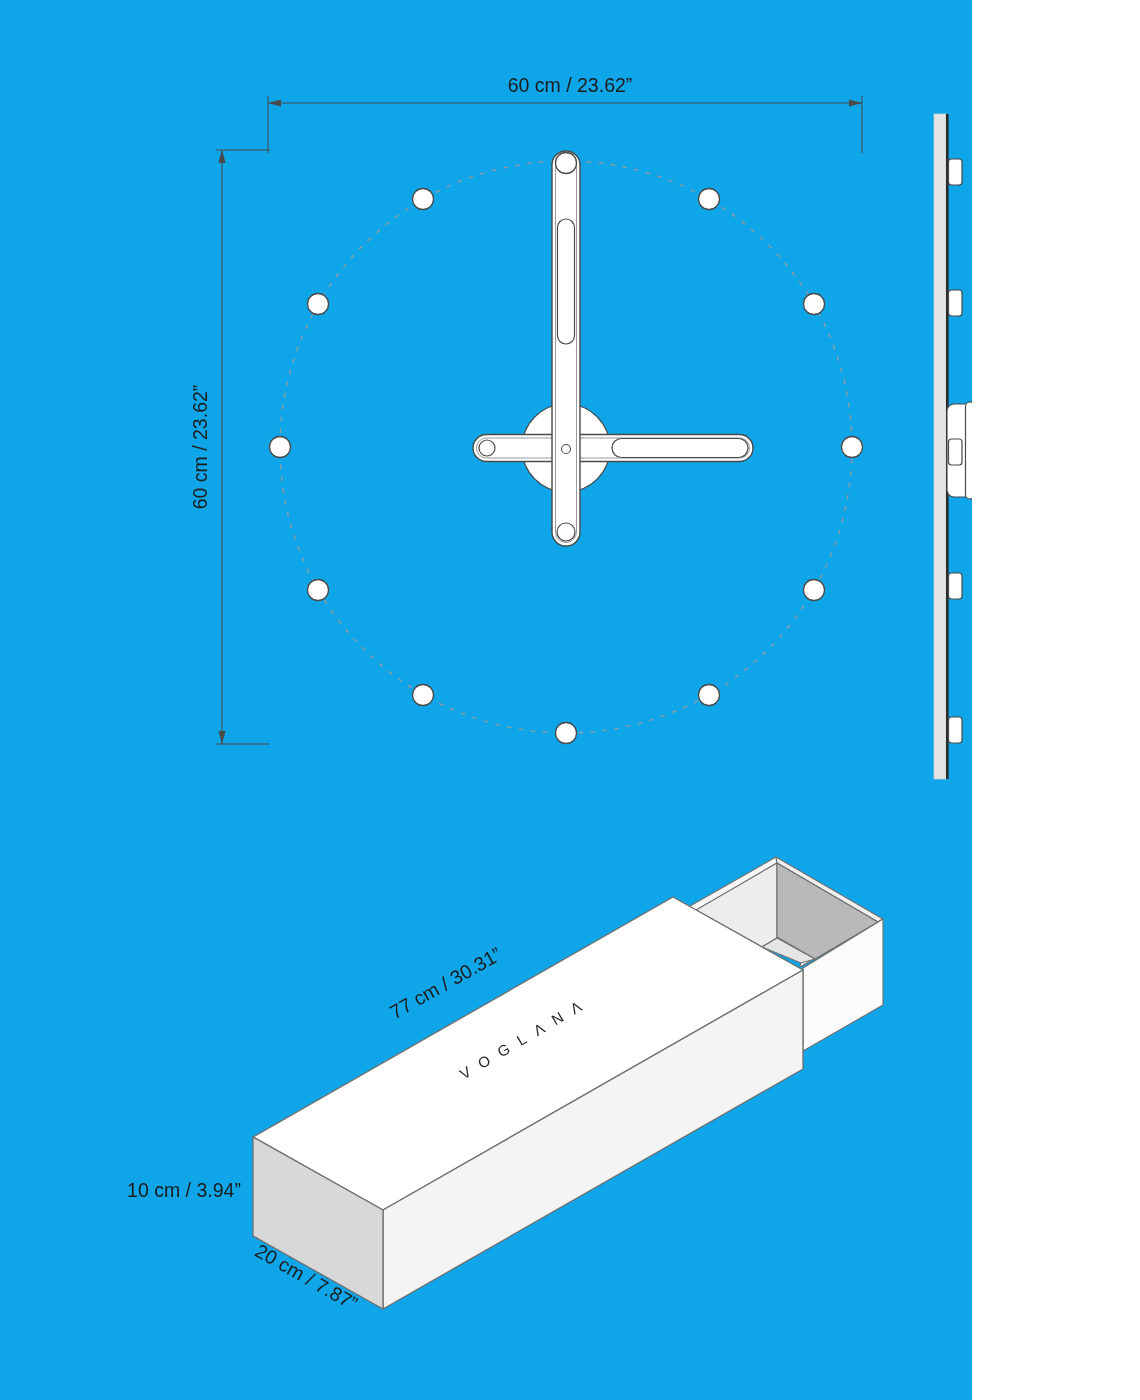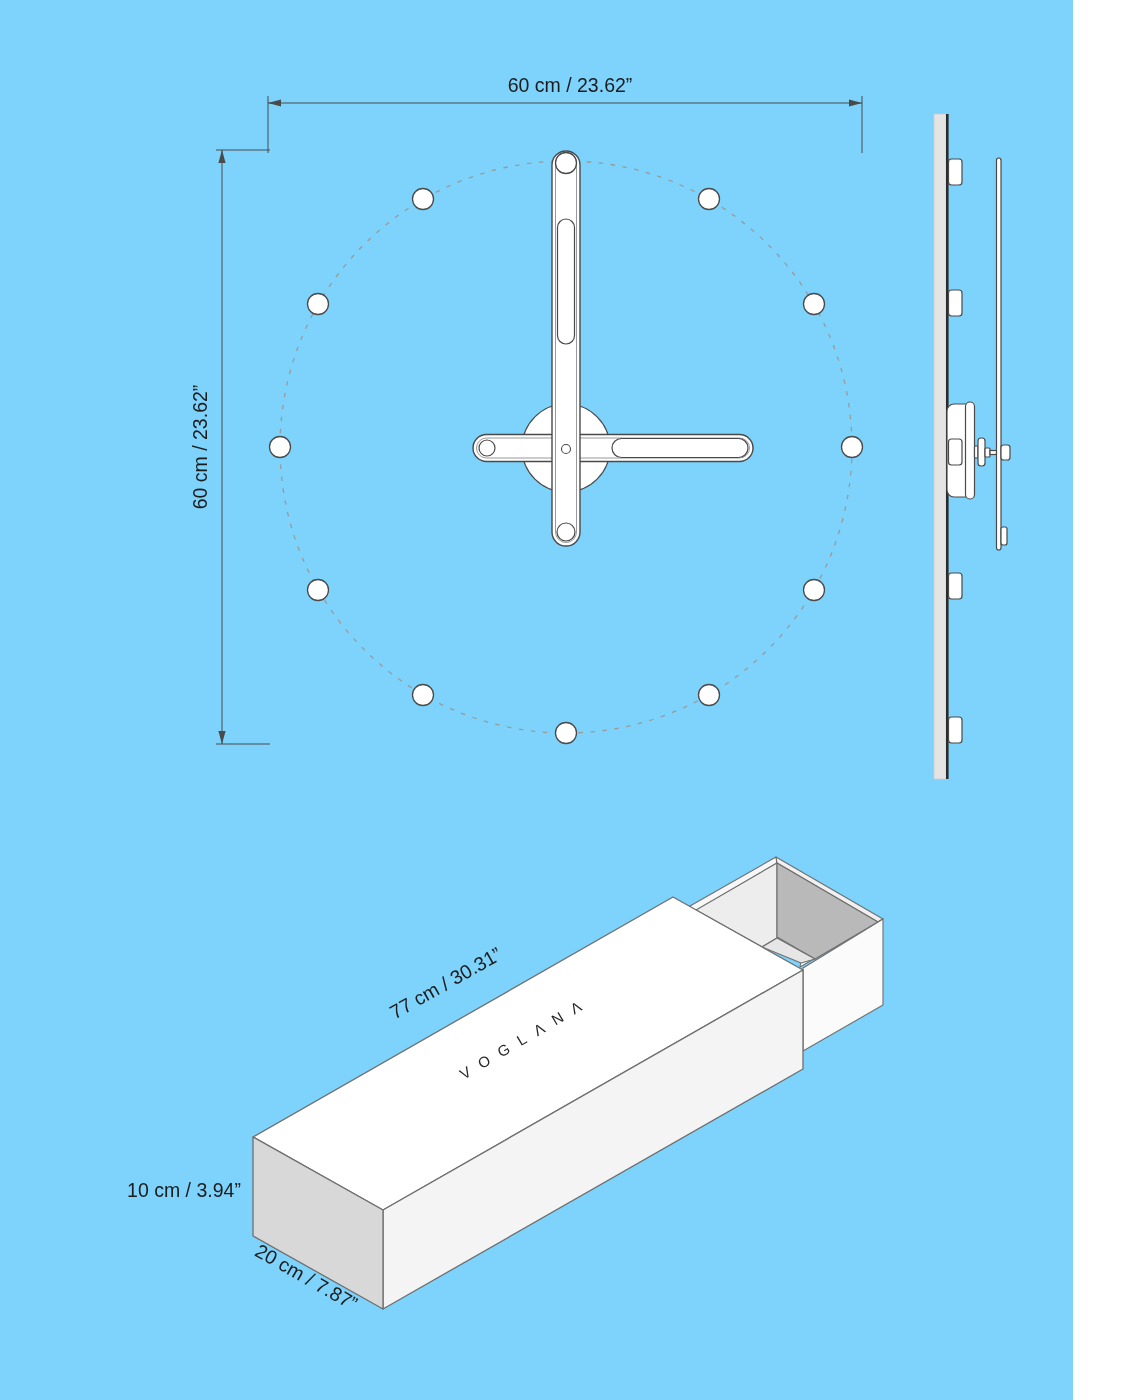--- a/index.html
+++ b/index.html
@@ -1,16 +1,16 @@
 <!DOCTYPE html>
 <html><head>
 <meta charset="utf-8">
 <style>
   html,body{margin:0;padding:0;background:#ffffff;}
-  .canvas{position:relative;width:1073px;height:1400px;background:#7dd3fc;overflow:hidden;
+  .canvas{position:relative;width:972px;height:1400px;background:#0ea5e9;overflow:hidden;
           font-family:"Liberation Sans", sans-serif;}
   svg{position:absolute;left:0;top:0;}
   .dim-text{font-size:19.5px;fill:#1c1c1c;font-family:"Liberation Sans",sans-serif;}
   .brand-text{font-size:15px;fill:#262626;letter-spacing:11px;font-family:"Liberation Sans",sans-serif;}
   .thin{stroke:#4a4a4a;stroke-width:1;fill:none;}
   .part{stroke:#4a4a4a;stroke-width:1.4;fill:#ffffff;}
   .part-light{stroke:#8d8d8d;stroke-width:0.9;fill:none;}
   .box-edge{stroke:#6f6f6f;stroke-width:1.3;stroke-linejoin:round;}
 </style>
 </head>

